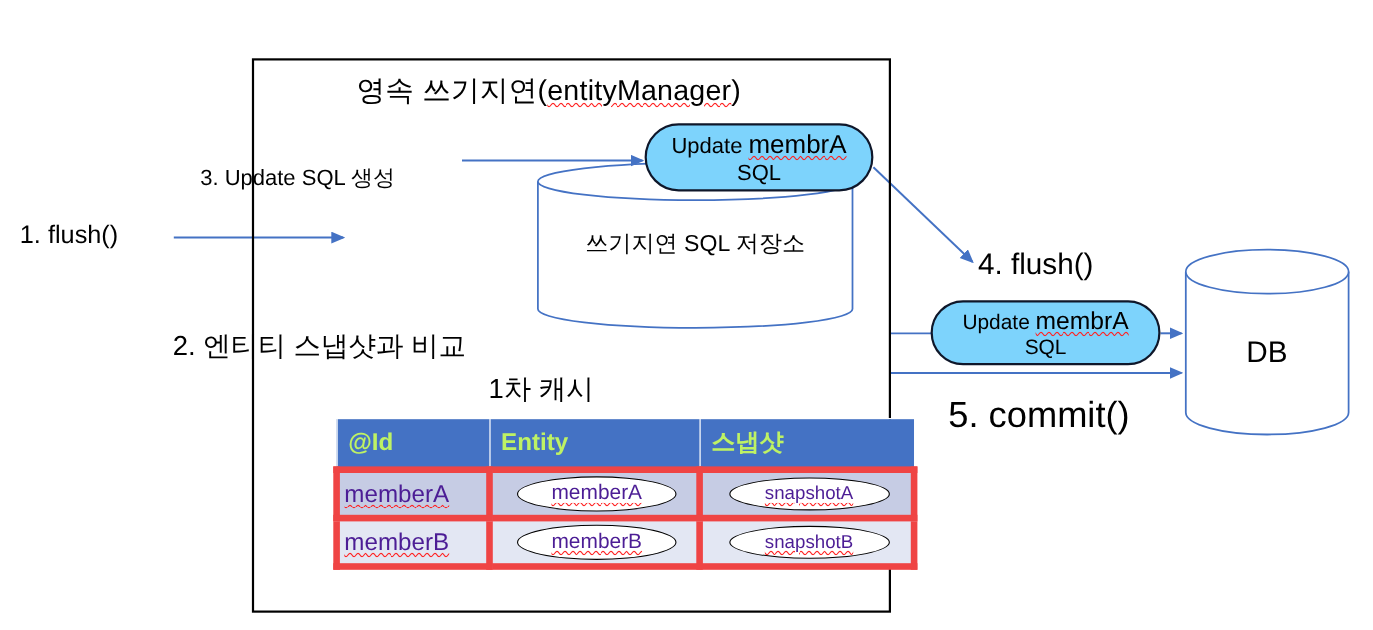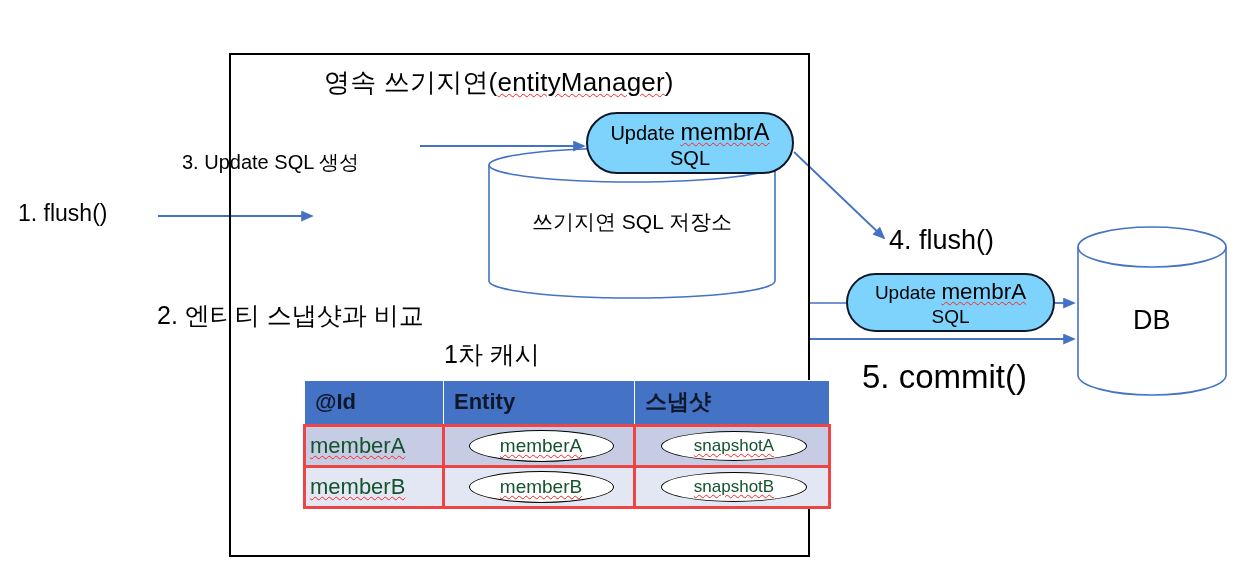--- a/index.html
+++ b/index.html
@@ -122,35 +122,35 @@
   #cache-table {
     position: absolute;
     left: 303px;
     top: 380px;
     width: 492px;
     border-collapse: collapse;
     table-layout: fixed;
   }
   #cache-table th {
     background: #4472c4;
-    color: #0f172a;
+    color: #bef264;
     font-size: 22px;
     font-weight: bold;
     text-align: left;
     padding: 4px 0 6px 10px;
     height: 33px;
     border: 1px solid #ffffff;
   }
   #cache-table td {
     font-size: 22px;
     height: 38px;
     padding: 0 0 0 4px;
-    border: 3px solid #ef4444;
+    border: 6px solid #ef4444;
     vertical-align: middle;
-    color: #14532d;
+    color: #4c1d95;
   }
   #cache-table tr.row-a td { background: #c6cce4; }
   #cache-table tr.row-b td { background: #e3e7f3; }
   .col-id  { width: 128px; }
   .col-ent { width: 180px; }
   .col-snap{ width: 184px; }
   td.cell-oval { padding: 0; text-align: center; }
   .oval {
     display: inline-block;
     border: 1.6px solid #000000;

